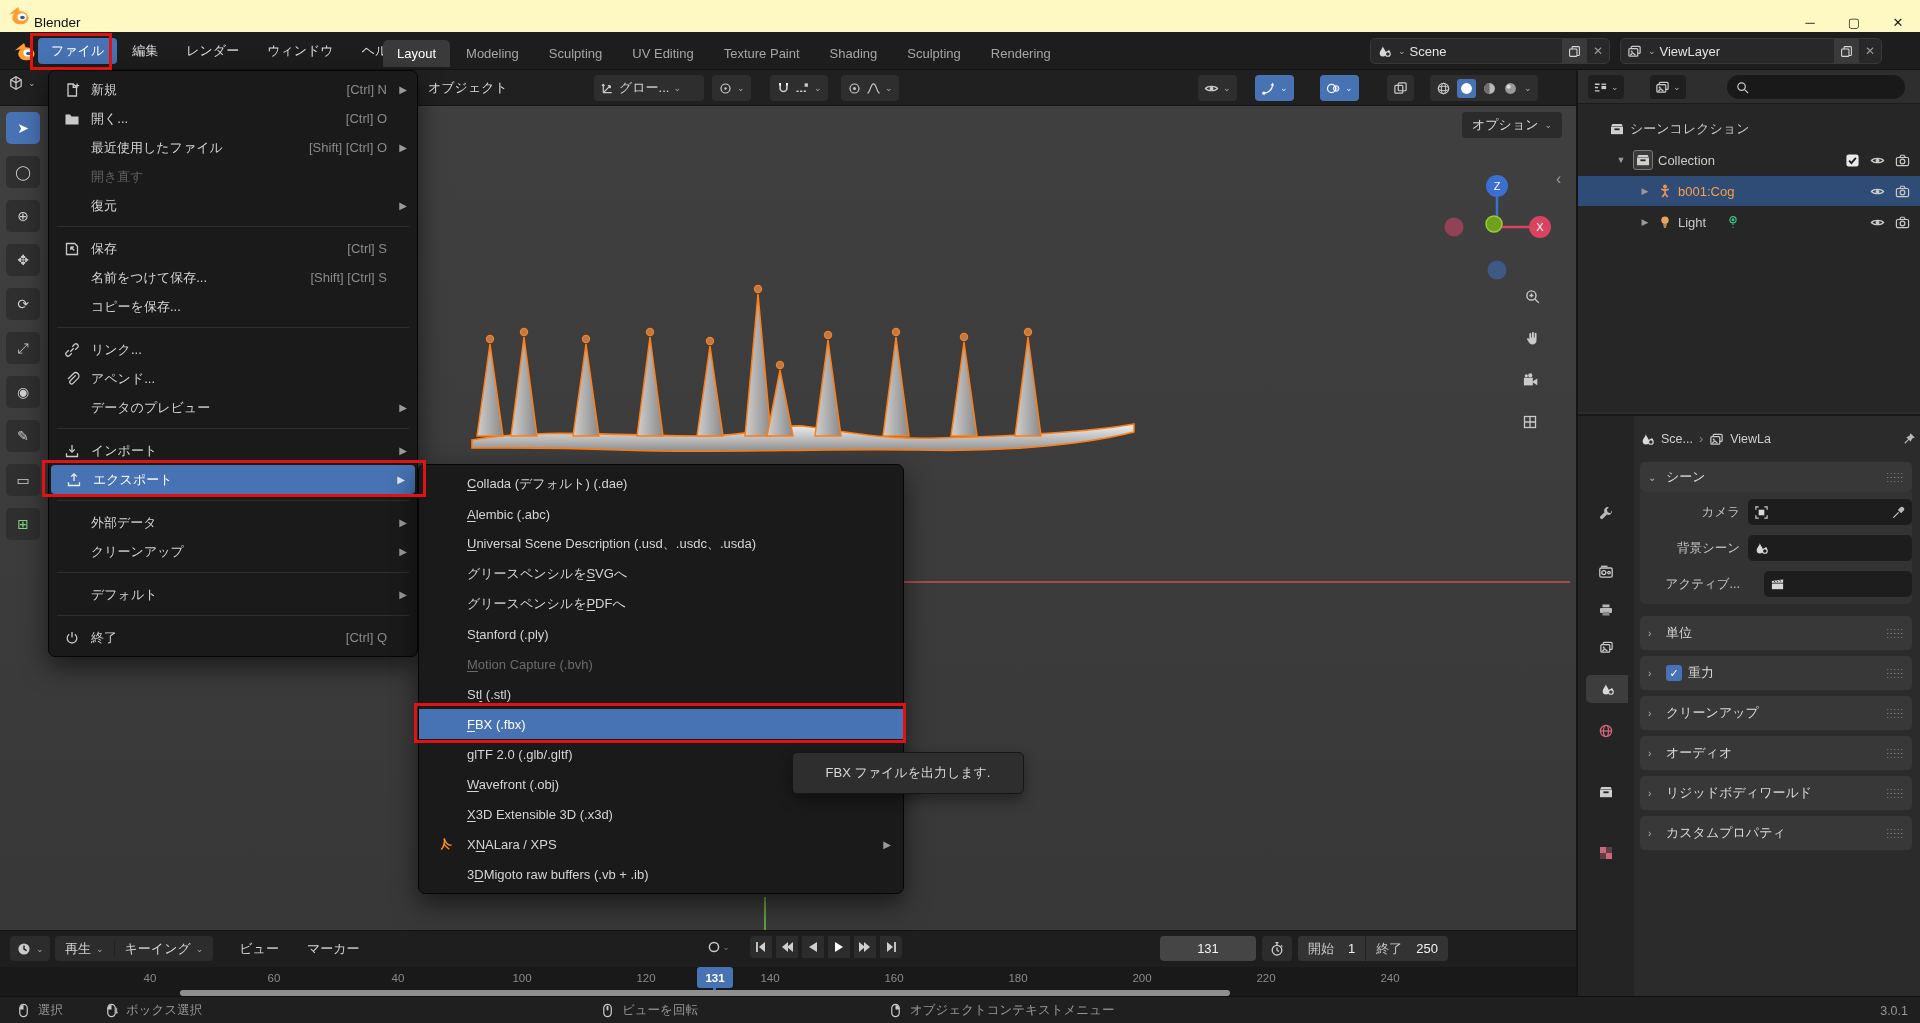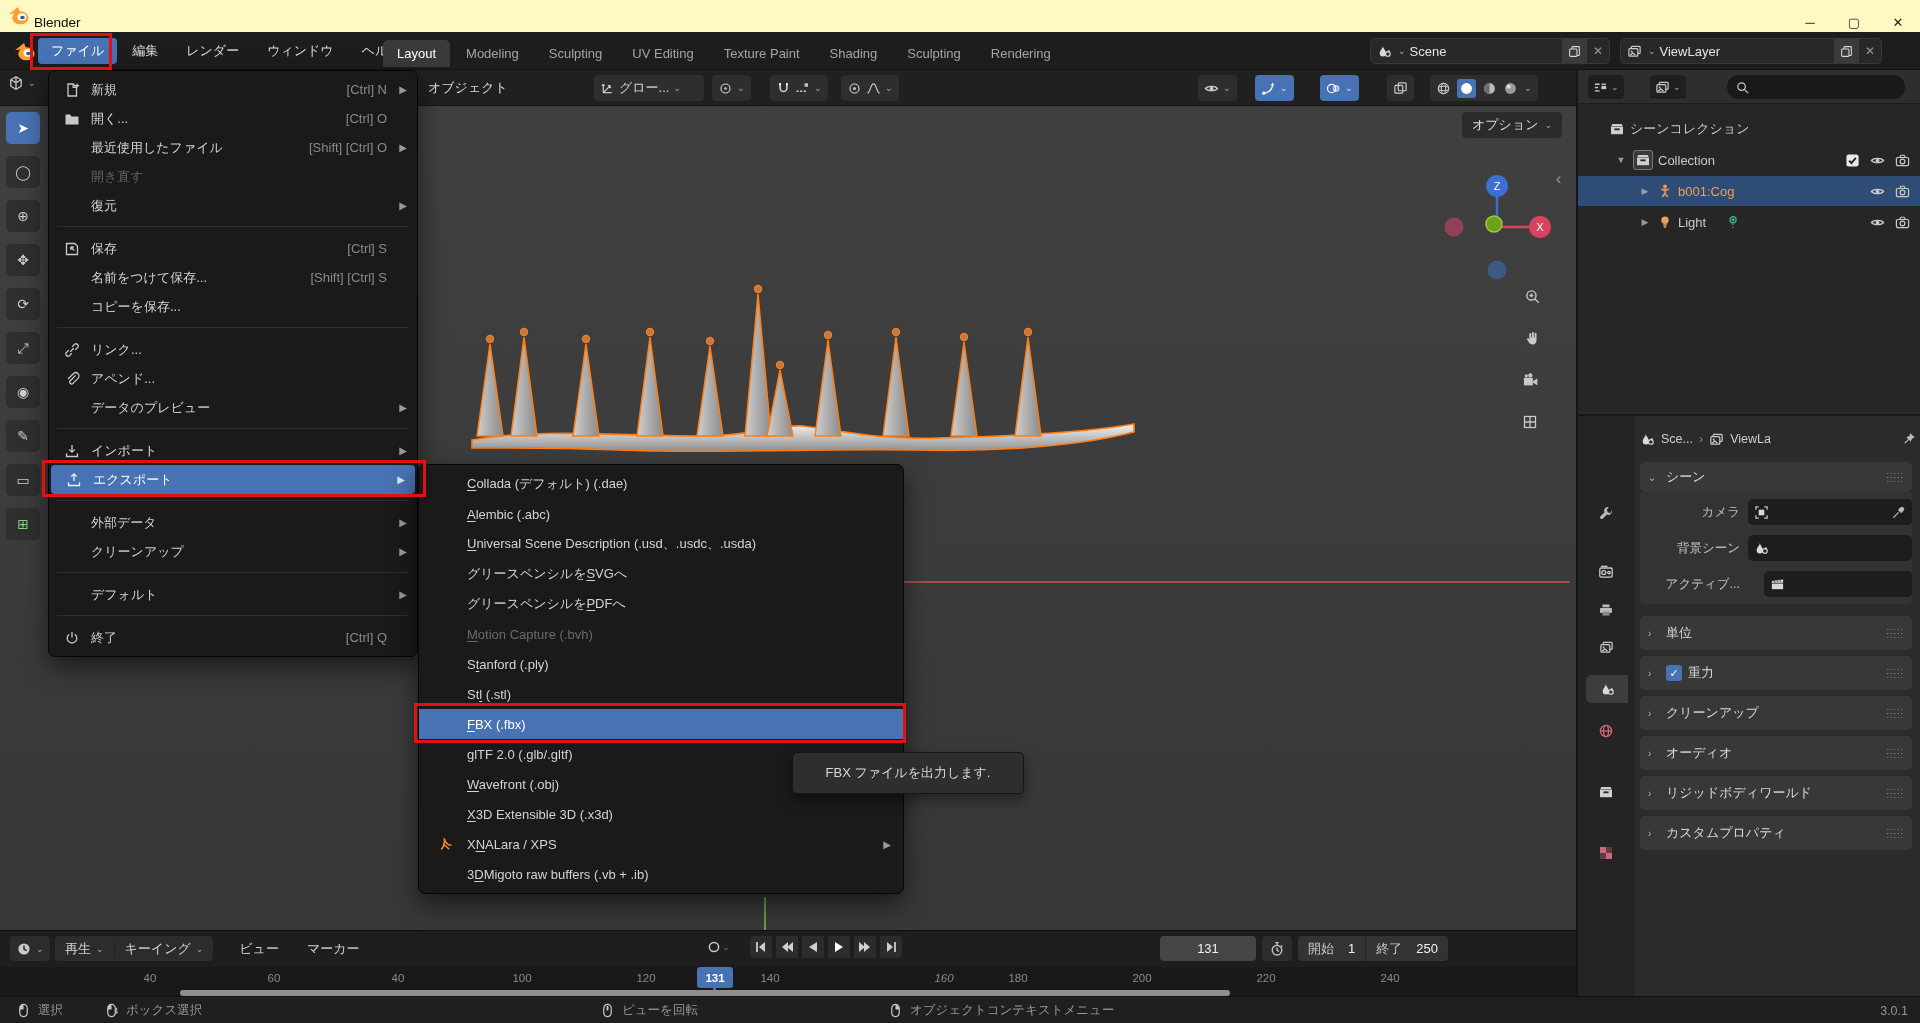--- a/index.html
+++ b/index.html
@@ -634,27 +634,27 @@
         <span class="pre-m"><u>U</u>niversal Scene Description (.usd、.usdc、.usda)</span>
       </div>
       <div class="sm-item">
         <span class="iconslot" style="width: 26px;"></span>
         <span class="pre-m">グリースペンシルを<u>S</u>VGへ</span>
       </div>
       <div class="sm-item">
         <span class="iconslot" style="width: 26px;"></span>
         <span class="pre-m">グリースペンシルを<u>P</u>DFへ</span>
       </div>
+      <div class="sm-item">
+        <span class="iconslot" style="width: 26px;"></span>
+        <span class="pre-m">S<u>t</u>anford (.ply)</span>
+      </div>
       <div class="sm-item dis">
         <span class="iconslot" style="width: 26px;"></span>
         <span class="pre-m"><u>M</u>otion Capture (.bvh)</span>
-      </div>
-      <div class="sm-item">
-        <span class="iconslot" style="width: 26px;"></span>
-        <span class="pre-m">S<u>t</u>anford (.ply)</span>
       </div>
       <div class="sm-item">
         <span class="iconslot" style="width: 26px;"></span>
         <span class="pre-m">St<u>l</u> (.stl)</span>
       </div>
       <div class="sm-item hl">
         <span class="iconslot" style="width: 26px;"></span>
         <span class="pre-m"><u>F</u>BX (.fbx)</span>
       </div>
       <div class="sm-item">
@@ -1119,21 +1119,21 @@
       </div>
     </div>
     <div id="scrub">
       <div id="ticks">
           <div class="tick" style="left: 150px;">40</div>
           <div class="tick" style="left: 274px;">60</div>
           <div class="tick" style="left: 398px;">40</div>
           <div class="tick" style="left: 522px;">100</div>
           <div class="tick" style="left: 646px;">120</div>
           <div class="tick" style="left: 770px;">140</div>
-          <div class="tick" style="left: 944px; font-style: italic;">160</div>
+          <div class="tick" style="left: 894px;">160</div>
           <div class="tick" style="left: 1018px;">180</div>
           <div class="tick" style="left: 1142px;">200</div>
           <div class="tick" style="left: 1266px;">220</div>
           <div class="tick" style="left: 1390px;">240</div>
         </div>
       <div id="playhead">131</div>
       <div id="hscroll"></div>
     </div>
   </div>
 

